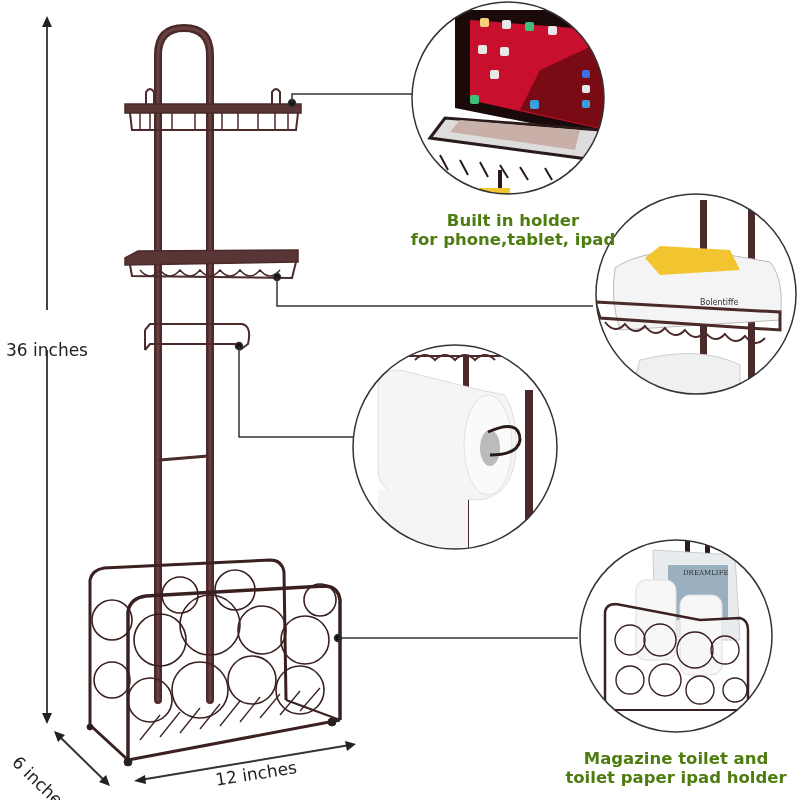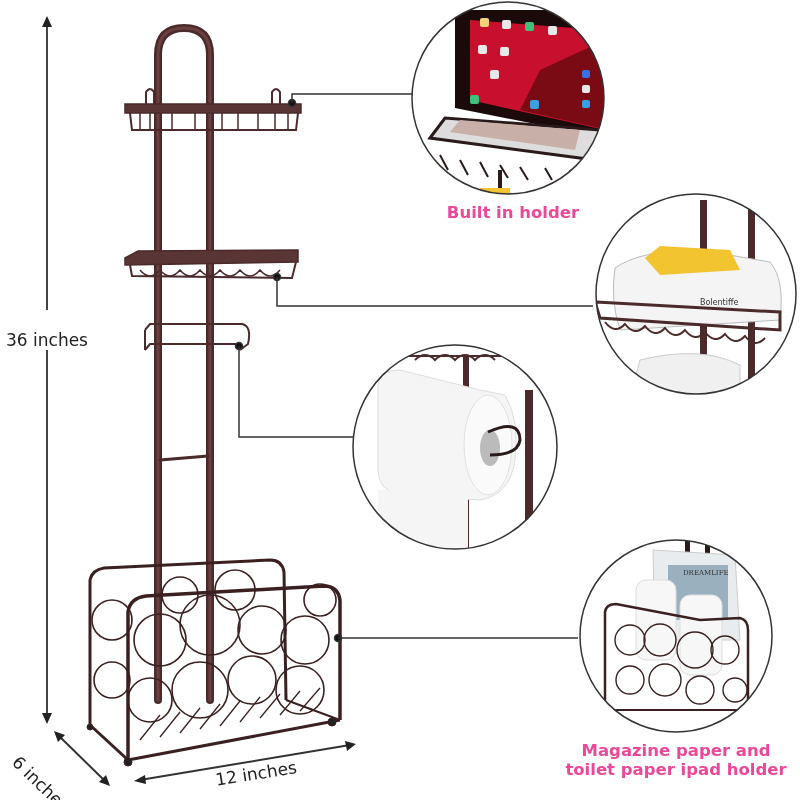--- a/index.html
+++ b/index.html
@@ -1,18 +1,18 @@
 <!DOCTYPE html>
 <html><head>
 <meta charset="utf-8">
 <style>
   html, body { margin: 0; padding: 0; background: #ffffff; }
   body { width: 800px; height: 800px; position: relative; overflow: hidden; font-family: "DejaVu Sans", sans-serif; }
   #stage { position: absolute; left: 0; top: 0; width: 800px; height: 800px; }
-  .label { position: absolute; color: #ec4899; font-weight: bold; text-align: center; line-height: 1.15; }
+  .label { position: absolute; color: #4d7c0f; font-weight: bold; text-align: center; line-height: 1.15; margin-top: 8px; }
   .label-dim { position: absolute; color: #222; font-size: 17px; font-family: "DejaVu Sans", sans-serif; }
   .callout-text { font-size: 16.5px; }
 </style>
 </head>
 <body>
 
 <div id="stage">
 
   <svg width="800" height="800" viewBox="0 0 800 800" xmlns="http://www.w3.org/2000/svg">
 
@@ -216,30 +216,31 @@
           <circle cx="700" cy="690" r="14"></circle>
             <circle cx="735" cy="690" r="12"></circle>
         </g>
         <line x1="605" y1="710" x2="748" y2="710" stroke="#3a2020" stroke-width="2"></line>
       </g>
       <circle cx="676" cy="636" r="96" fill="none" stroke="#333" stroke-width="1.5"></circle>
     </g>
   </svg>
 
   
-  <div class="label-dim" style="left:6px; top:330px;">36 inches</div>
+  <div class="label-dim" style="left:6px; top:340px;">36 inches</div>
 
   <div class="label-dim" style="left:22px; top:752px; transform: rotate(44deg); transform-origin: left top;">6 inches</div>
 
   <div class="label-dim" style="left:214px; top:770px; transform: rotate(-9deg); transform-origin: left top;">12 inches</div>
 
   
   <div class="label callout-text" style="left:400px; top:204px; width:226px;">
     <div>Built in holder</div>
+    <div>for phone,tablet, ipad</div>
   </div>
 
   
   <div class="label callout-text" style="left:560px; top:742px; width:232px;">
-    <div>Magazine paper and</div>
+    <div>Magazine toilet and</div>
     <div>toilet paper ipad holder</div>
   </div>
 
 </div>
 
 </body></html>

